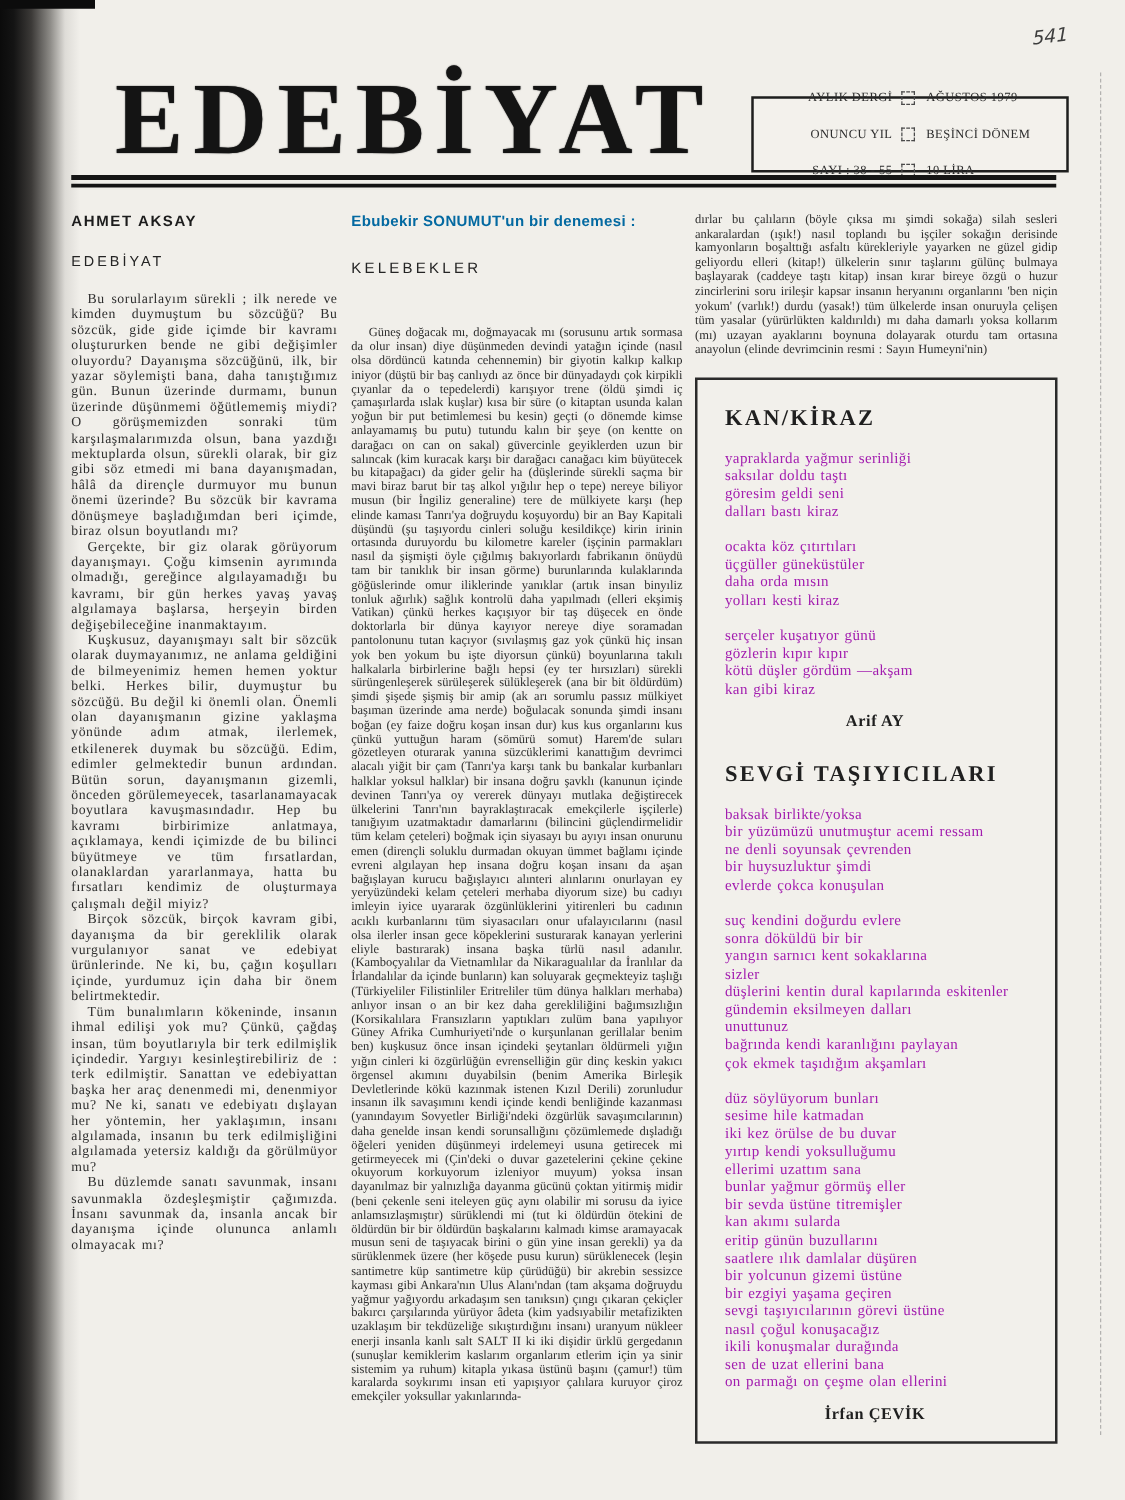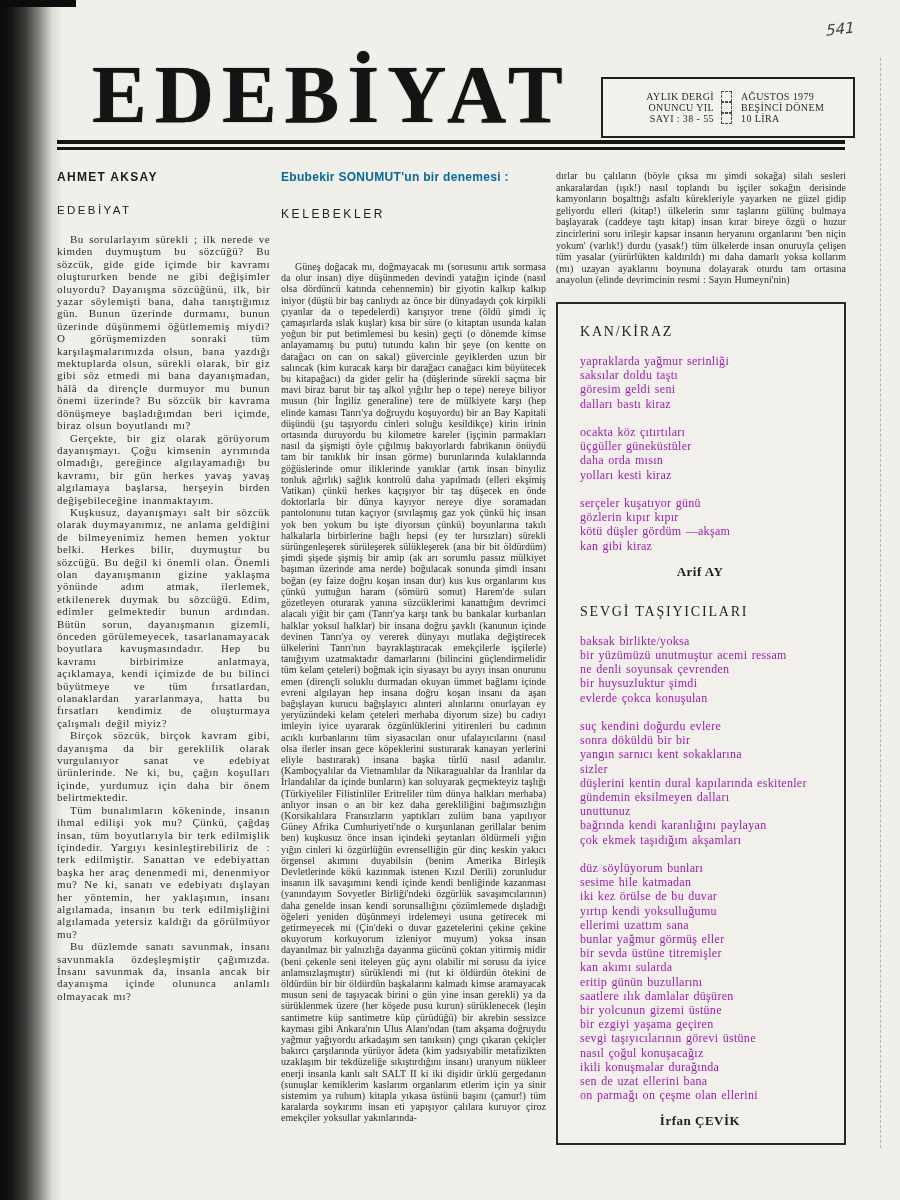--- a/index.html
+++ b/index.html
@@ -32,21 +32,21 @@
   }
   .rule {
     position:absolute; left:57px; top:140px; width:788px; height:10px;
     border-top:4px solid #151515; border-bottom:3px solid #151515; box-sizing:border-box;
   }
 
   
   .infobox {
     position:absolute; left:601px; top:77px; width:254px; height:61px;
     border:2px solid #1e1e1e; box-sizing:border-box; background:#f3f1ec;
-    display:flex; flex-direction:column; justify-content:center; gap:0; padding:4px 8px;
+    display:flex; flex-direction:column; justify-content:center; gap:18px; padding:4px 8px;
   }
   .inforow {
     display:grid; grid-template-columns:1fr 13px 104px; gap:7px; align-items:center;
     font-size:10px; color:#2c2c2c; letter-spacing:.4px;
   }
   .inforow .label { text-align:right; }
   .cbox { width:11px; height:11px; border:1px dashed #4a4a4a; box-sizing:border-box; }
 
   
   .col { position:absolute; top:170px; color:#2e2e2e; }
@@ -65,21 +65,21 @@
   .body2  { font-size:10px; line-height:11.2px; text-align:justify; text-indent:14px; word-spacing:.5px;margin-top:40px; }
   .body3  { font-size:10px; line-height:11.6px; text-align:justify; word-spacing:.5px; }
 
   
   .poembox {
     margin-top:16px; border:2px solid #2a2a2a; background:#f2f0eb;
     box-sizing:border-box; min-height:808px; padding:20px 16px 14px 22px;
   }
   .poem + .poem { margin-top:24px; }
   .ptitle {
-    margin:0 0 14px; font-weight:normal; font-size:14px;
+    margin:0 0 14px; font-weight:bold; font-size:18px;
     letter-spacing:1.8px; color:#1f1f1f;
   }
   .pbody {
     font-size:12px; line-height:14.2px; white-space:pre-line;
     letter-spacing:.3px; word-spacing:1px; color:#a21caf;
   }
   .pauthor {
     margin-top:11px; text-align:center; padding-right:8px;
     font-weight:bold; font-size:13px; letter-spacing:.5px; color:#1f1f1f;
   }

